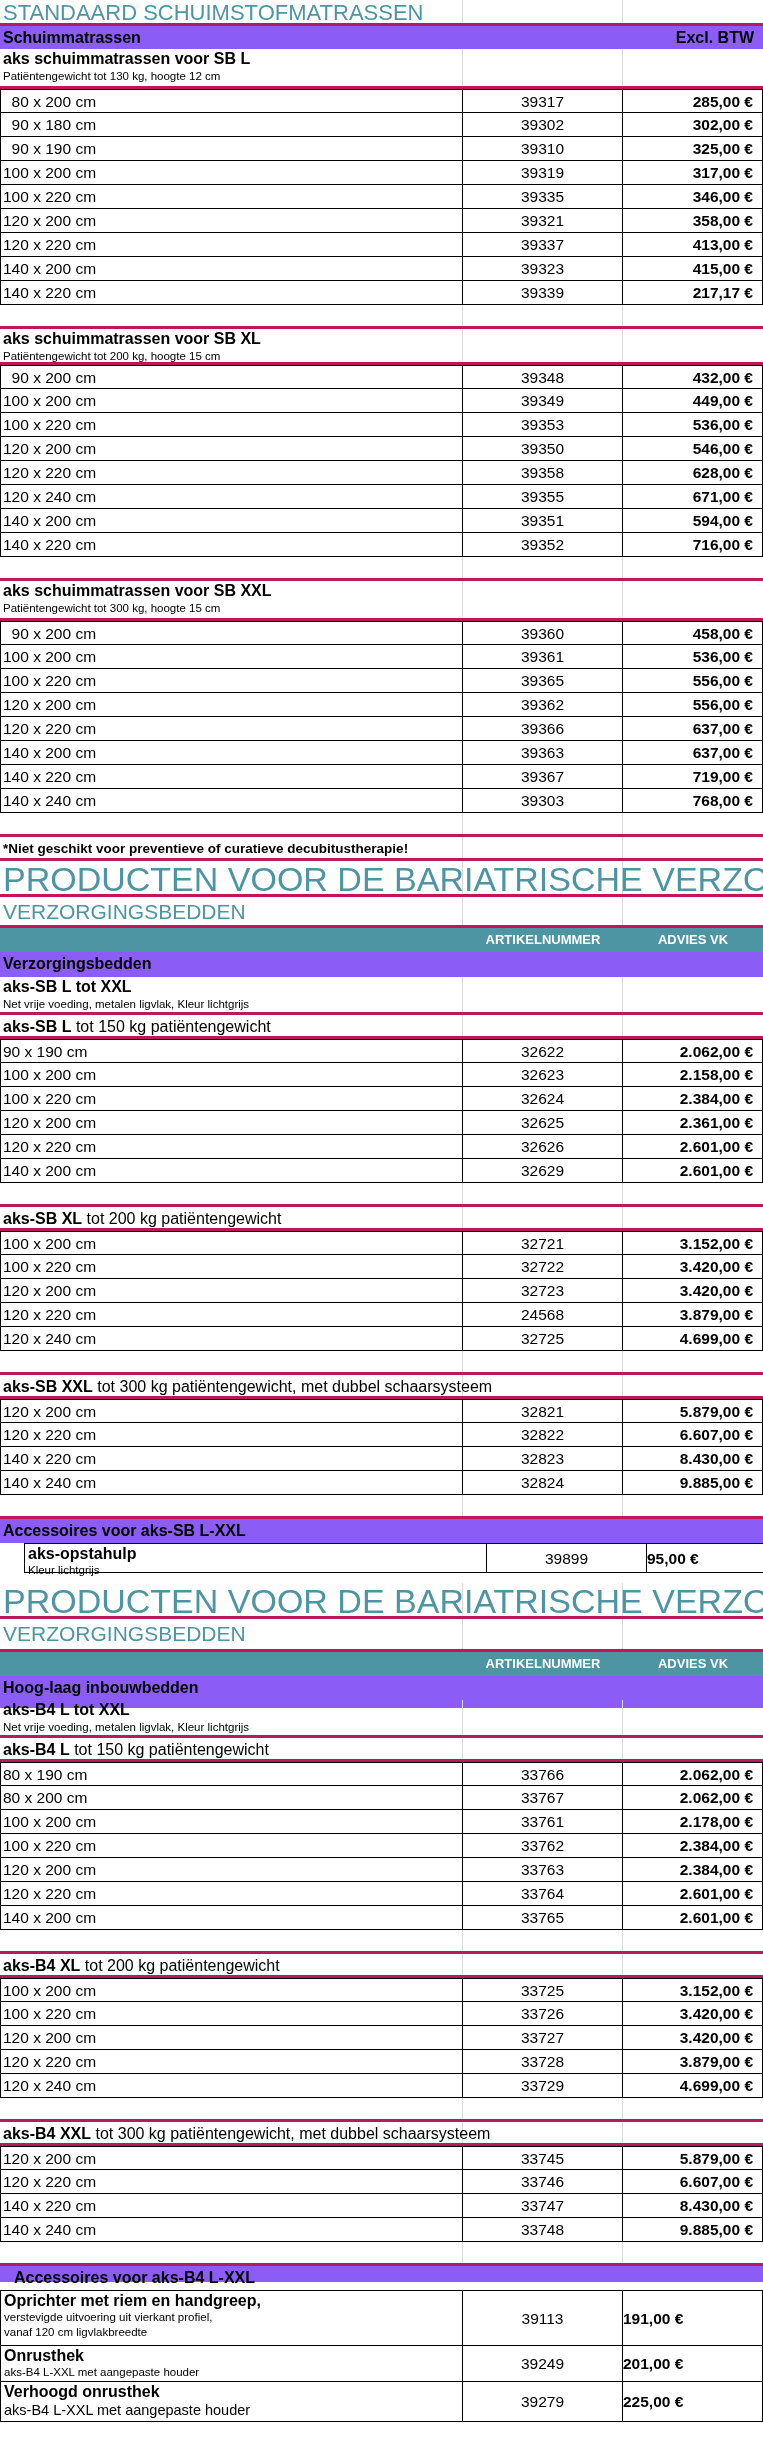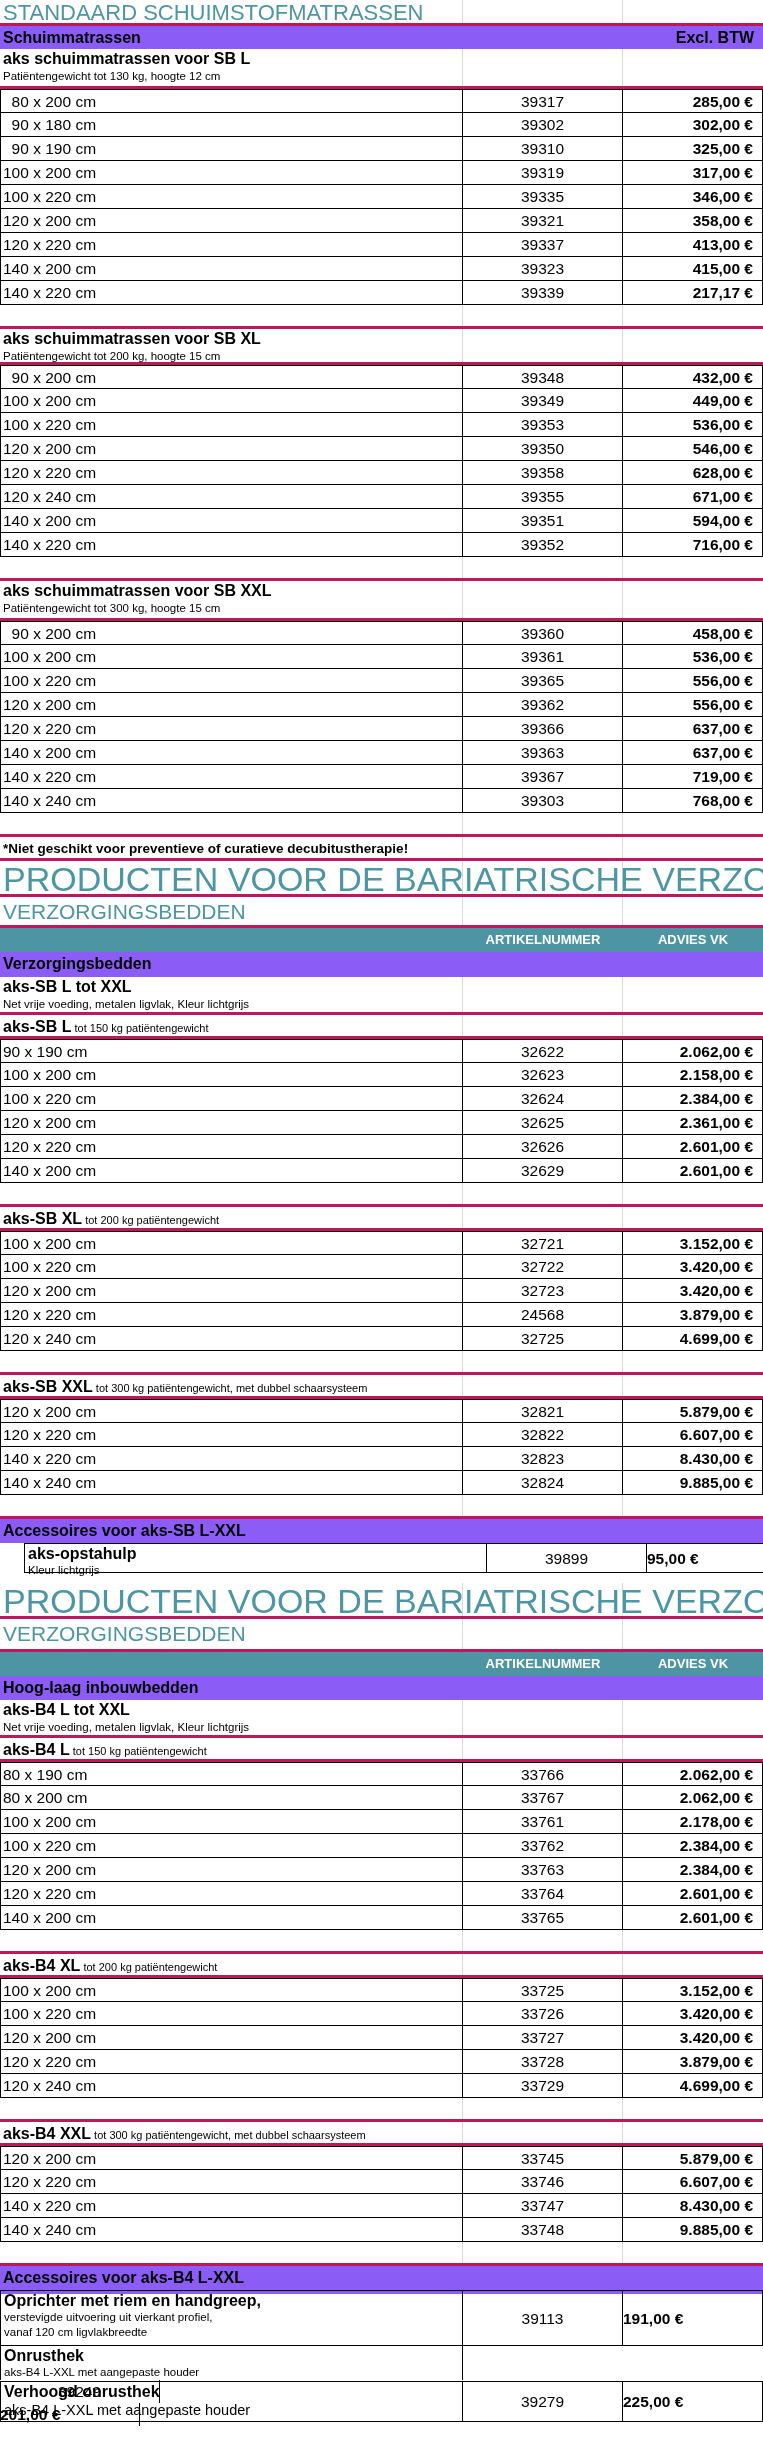--- a/index.html
+++ b/index.html
@@ -24,21 +24,21 @@
   .sub-teal { color: #4e95a3; font-size: 21px; line-height: 30px; padding-left: 3px; }
   .beige { background: #8b5cf6; }
   .beige .c1, .beige .c3 { font-weight: bold; font-size: 16px; line-height: 24px; }
   .beige .c1 { padding-left: 3px; }
   .teal-bar { background: #4e95a3; color: #fff; }
   .teal-bar .c2, .teal-bar .c3 { font-size: 13px; font-weight: bold; line-height: 24px; text-align: center; padding: 0; }
   .group-head .c1 { padding-left: 3px; }
   .gh-title { font-weight: bold; font-size: 16px; line-height: 20px; display: block; }
   .gh-desc { font-size: 11.5px; line-height: 15px; display: block; }
   .inline-title { font-weight: bold; font-size: 16px; line-height: 24px; }
-  .inline-desc { font-size: 11px; }
+  .inline-desc { font-size: 16px; }
   .note { font-weight: bold; font-size: 13.5px; line-height: 24px; padding-left: 3px; }
   .acc .c1 { padding-left: 3px; }
   .acc-title { font-weight: bold; font-size: 16px; line-height: 19px; display: block; }
   .acc-desc { font-size: 11.5px; line-height: 15px; display: block; }
   .acc-desc-lg { font-size: 14.5px; line-height: 19px; display: block; }
   .acc .c2, .acc .c3 { font-size: 15.5px; display: flex; align-items: center; }
   .acc .c2 { justify-content: center; }
   .acc .c3 { justify-content: flex-start; }
 </style>
 </head>
@@ -382,21 +382,21 @@
     <div class="row grid" style="top: 1619px; height: 33px;">
       <div class="c1"><span class="sub-teal">VERZORGINGSBEDDEN</span></div>
       <div class="c2"></div>
       <div class="c3"></div>
     </div>
     <div class="row teal-bar" style="top: 1652px; height: 24px;">
       <div class="c1"></div>
       <div class="c2"><span class="">ARTIKELNUMMER</span></div>
       <div class="c3"><span class="">ADVIES VK</span></div>
     </div>
-    <div class="row beige" style="top: 1676px; height: 24px;">
+    <div class="row beige" style="top: 1676px; height: 32px;">
       <div class="c1"><span class="">Hoog-laag inbouwbedden</span></div>
       <div class="c2"></div>
       <div class="c3"></div>
     </div>
     <div class="row grid group-head" style="top: 1700px; height: 38px;">
       <div class="c1">
         <span class="gh-title">aks-B4 L tot XXL</span>
         <span class="gh-desc">Net vrije voeding, metalen ligvlak, Kleur lichtgrijs</span>
       </div>
       <div class="c2"></div>
@@ -505,39 +505,39 @@
     <div class="row data" style="top: 2218px; height: 24px;">
       <div class="c1"><span class="" style="white-space: pre;">140 x 240 cm</span></div>
       <div class="c2"><span class="">33748</span></div>
       <div class="c3"><span class="">9.885,00 €</span></div>
     </div>
     <div class="row grid" style="top: 2242px; height: 24px;">
       <div class="c1"></div>
       <div class="c2"></div>
       <div class="c3"></div>
     </div>
-    <div class="row beige" style="top: 2266px; height: 28px;">
+    <div class="row beige" style="top: 2266px; height: 16px; padding-left: 11px;">
       <div class="c1"><span class="">Accessoires voor aks-B4 L-XXL</span></div>
       <div class="c2"></div>
       <div class="c3"></div>
     </div>
     <div class="row data top acc" style="top: 2290px; height: 56px;">
       <div class="c1">
         <span class="acc-title">Oprichter met riem en handgreep,</span>
         <span class="acc-desc">verstevigde uitvoering uit vierkant profiel,</span>
         <span class="acc-desc">vanaf 120 cm ligvlakbreedte</span>
       </div>
       <div class="c2">
         <span class="">39113</span>
       </div>
       <div class="c3">
         <span class="">191,00 €</span>
       </div>
     </div>
-    <div class="row data acc" style="top: 2346px; height: 36px; flex-direction: column;">
+    <div class="row data acc" style="top: 2346px; height: 36px;">
       <div class="c1">
         <span class="acc-title">Onrusthek</span>
         <span class="acc-desc">aks-B4 L-XXL met aangepaste houder</span>
       </div>
       <div class="c2">
         <span class="">39249</span>
       </div>
       <div class="c3">
         <span class="">201,00 €</span>
       </div>

